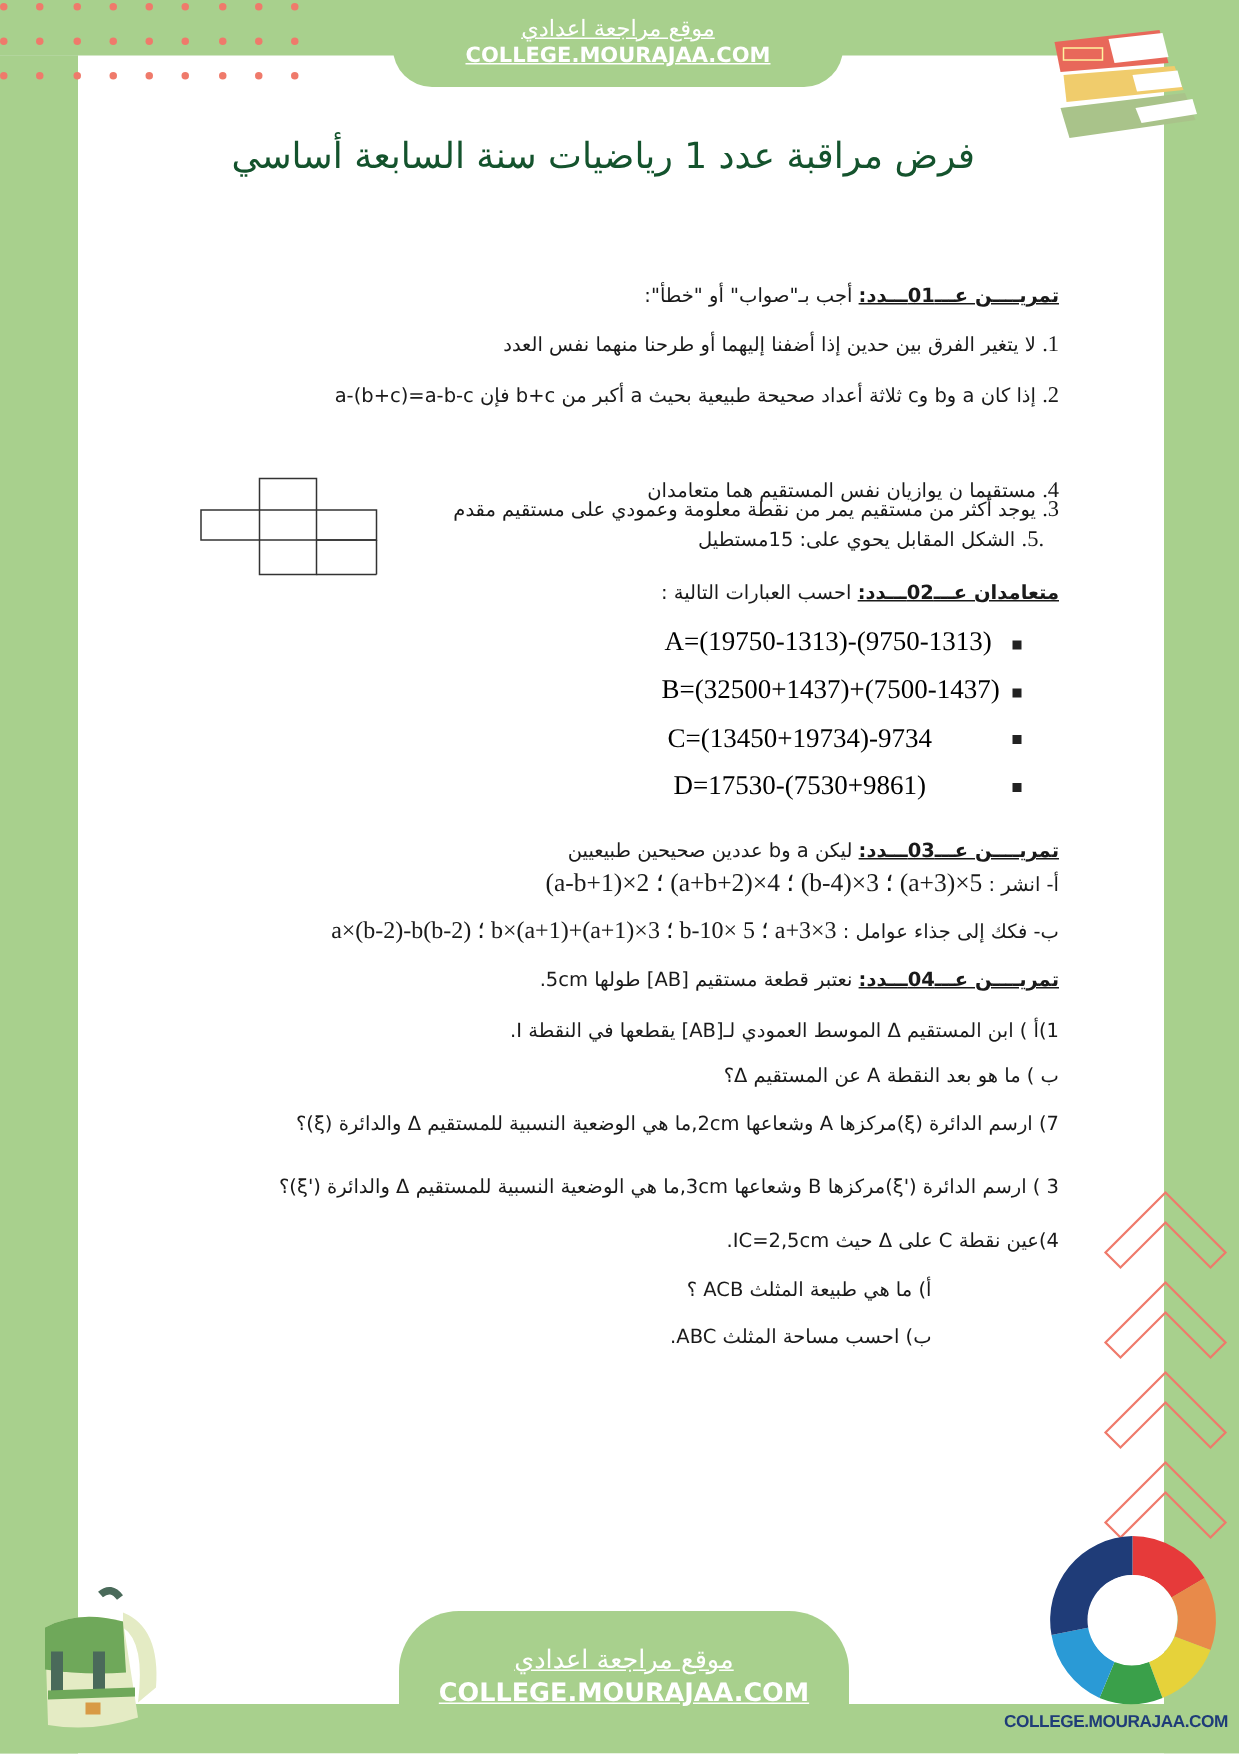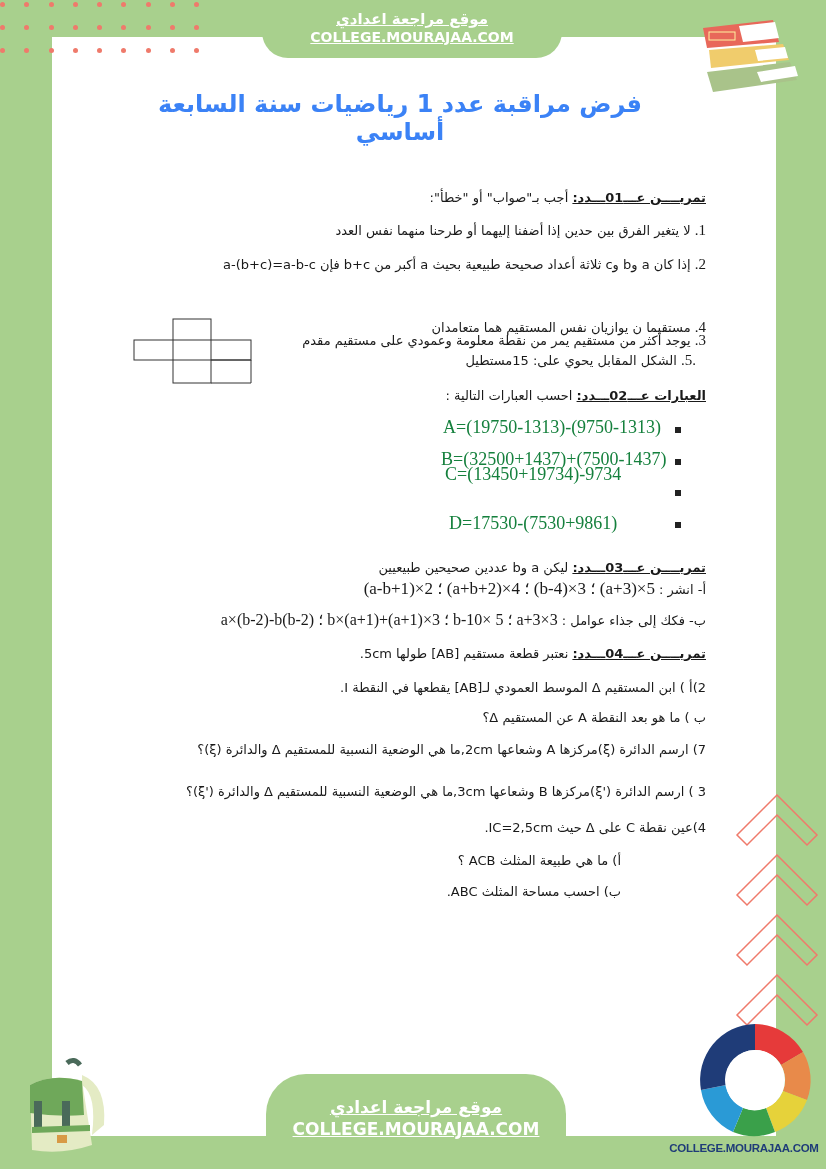--- a/index.html
+++ b/index.html
@@ -5,36 +5,36 @@
   html, body { margin:0; padding:0; }
   body { width:826px; height:1169px; position:relative; overflow:hidden; background:#ffffff; font-family:"DejaVu Serif", serif; }
   .frame-left { position:absolute; left:0; top:0; width:52px; height:1169px; background:#a8d08d; }
   .frame-right { position:absolute; right:0; top:0; width:50px; height:1169px; background:#a8d08d; }
   .frame-top { position:absolute; left:0; top:0; width:826px; height:37px; background:#a8d08d; }
   .frame-bottom { position:absolute; left:0; top:1136px; width:826px; height:33px; background:#a8d08d; }
   .dots { position:absolute; left:0; top:0; width:220px; height:56px; }
   .dot { position:absolute; width:5px; height:5px; border-radius:50%; background:#ef7a6b; }
   .tab-top { position:absolute; left:262px; top:0; width:300px; height:58px; background:#a8d08d; border-radius:0 0 26px 26px; text-align:center; color:#fff; }
   .tab-bottom { position:absolute; left:266px; top:1074px; width:300px; height:80px; background:#a8d08d; border-radius:40px 40px 0 0; text-align:center; color:#fff; }
-  .site-ar { font-family:"DejaVu Sans", sans-serif; font-size:15px; font-weight:bold; text-decoration:underline; direction:rtl; line-height:18px; }
+  .site-ar { font-family:"DejaVu Sans", sans-serif; font-size:15px; font-weight:normal; text-decoration:underline; direction:rtl; line-height:18px; }
   .site-en { font-family:"DejaVu Sans", sans-serif; font-size:14px; font-weight:bold; text-decoration:underline; line-height:18px; }
   .tab-top .site-ar { margin-top:10px; }
   .tab-bottom .site-ar { margin-top:22px; font-size:17px; line-height:22px; }
   .tab-bottom .site-en { font-size:17px; line-height:22px; }
   .books { position:absolute; left:695px; top:10px; width:110px; height:85px; }
   .backpack { position:absolute; left:12px; top:1055px; width:100px; height:105px; }
   .chevrons { position:absolute; left:732px; top:790px; width:90px; height:240px; }
   .wheel { position:absolute; left:693px; top:1022px; width:125px; height:120px; }
   .brand-bottom { position:absolute; left:664px; top:1142px; width:160px; text-align:center; font-family:"Liberation Sans", sans-serif; font-weight:bold; font-size:11.5px; color:#1f3c78; letter-spacing:-0.3px; }
-  .doc-title { position:absolute; left:150px; top:90px; width:500px; text-align:center; font-family:"DejaVu Sans", sans-serif; font-weight:bold; font-size:24px; direction:rtl; color:#3b82f6; }
+  .doc-title { position:absolute; left:150px; top:90px; width:500px; text-align:right; font-family:"DejaVu Sans", sans-serif; font-weight:normal; font-size:24px; direction:rtl; color:#14532d; }
   .line { position:absolute; right:120px; direction:rtl; font-family:"DejaVu Sans", sans-serif; font-size:13px; color:#1a1a1a; white-space:nowrap; }
   .ex-head { font-weight:bold; text-decoration:underline; }
   .num { font-family:"Liberation Serif", serif; font-size:15px; }
   .math { font-family:"Liberation Serif", serif; font-size:17px; direction:ltr; unicode-bidi:embed; }
-  .bullet-line { position:absolute; direction:ltr; font-family:"Liberation Serif", serif; font-size:18px; color:#15803d; }
+  .bullet-line { position:absolute; direction:ltr; font-family:"Liberation Serif", serif; font-size:18px; color:#000000; }
   .bullet { position:absolute; left:675px; width:6px; height:6px; background:#222; }
   .figure { position:absolute; left:133px; top:318px; width:120px; height:66px; }
 </style>
 </head>
 <body>
 
 <div class="frame-top"></div>
 <div class="frame-left" style="top:37px;"></div>
 <div class="frame-right"></div>
 <div class="frame-bottom"></div>
@@ -116,50 +116,50 @@
   <g fill="none" stroke="#333" stroke-width="1">
     <rect x="40" y="1" width="38" height="64"></rect>
     <rect x="1" y="22" width="117" height="20"></rect>
     <line x1="78" y1="42" x2="118" y2="42"></line>
     <line x1="118" y1="42" x2="118" y2="65"></line>
     <line x1="78" y1="65" x2="118" y2="65"></line>
   </g>
 </svg>
 
 <div class="line" style="top:388px;">
-  <span class="ex-head">العبارات عـــ02ـــدد:</span>
+  <span class="ex-head">متعامدان عـــ02ـــدد:</span>
   <span>احسب العبارات التالية :</span>
 </div>
 <span class="bullet" style="top:427px;"></span>
 <div class="bullet-line" style="left:443px;top:417px;">A=(19750-1313)-(9750-1313)</div>
 <span class="bullet" style="top:459px;"></span>
 <div class="bullet-line" style="left:441px;top:449px;">B=(32500+1437)+(7500-1437)</div>
 <span class="bullet" style="top:490px;"></span>
-<div class="bullet-line" style="left:445px;top:464px;text-align:right;">C=(13450+19734)-9734</div>
+<div class="bullet-line" style="left:445px;top:482px;text-align:right;">C=(13450+19734)-9734</div>
 <span class="bullet" style="top:522px;"></span>
 <div class="bullet-line" style="left:449px;top:513px;">D=17530-(7530+9861)</div>
 
 <div class="line" style="top:560px;">
   <span class="ex-head">تمريــــن عـــ03ـــدد:</span>
   <span>ليكن a وb عددين صحيحين طبيعيين</span>
 </div>
 <div class="line" style="top:578px;">
   <span>أ-  انشر :</span>
   <span class="math" style="direction:rtl;">5×(a+3)  ؛  3×(b-4)  ؛  4×(a+b+2)  ؛  2×(a-b+1)</span>
 </div>
 <div class="line" style="top:610px;">
   <span>ب-  فكك إلى جذاء عوامل :</span>
   <span class="math" style="direction:rtl;font-size:16px;">3×a+3  ؛  5 ×b-10  ؛  3×(a+1)+b×(a+1)  ؛  a×(b-2)-b(b-2)</span>
 </div>
 
 <div class="line" style="top:646px;">
   <span class="ex-head">تمريــــن عـــ04ـــدد:</span>
   <span>نعتبر قطعة مستقيم [AB] طولها 5cm.</span>
 </div>
-<div class="line" style="top:680px;">2)أ ) ابن المستقيم Δ الموسط العمودي لـ[AB] يقطعها في النقطة I.</div>
+<div class="line" style="top:680px;">1)أ ) ابن المستقيم Δ الموسط العمودي لـ[AB] يقطعها في النقطة I.</div>
 <div class="line" style="top:710px;">ب )  ما هو بعد النقطة A عن المستقيم Δ؟</div>
 <div class="line" style="top:742px;">7)  ارسم الدائرة  (ξ)مركزها A وشعاعها 2cm,ما هي الوضعية النسبية للمستقيم Δ والدائرة  (ξ)؟</div>
 <div class="line" style="top:784px;">3 )  ارسم الدائرة ('ξ)مركزها B وشعاعها 3cm,ما هي الوضعية النسبية للمستقيم Δ والدائرة ('ξ)؟</div>
 <div class="line" style="top:820px;">4)عين نقطة C على Δ حيث IC=2,5cm.</div>
 <div class="line" style="top:853px;right:205px;">أ)  ما هي طبيعة المثلث ACB ؟</div>
 <div class="line" style="top:884px;right:205px;">ب)  احسب مساحة المثلث ABC.</div>
 
 <svg class="chevrons" viewBox="0 0 90 240">
   <g fill="none" stroke="#ef7a6b" stroke-width="1.5">
     <path d="M45 5 L5 45 L15 55 L45 25 L75 55 L85 45 Z"></path>

